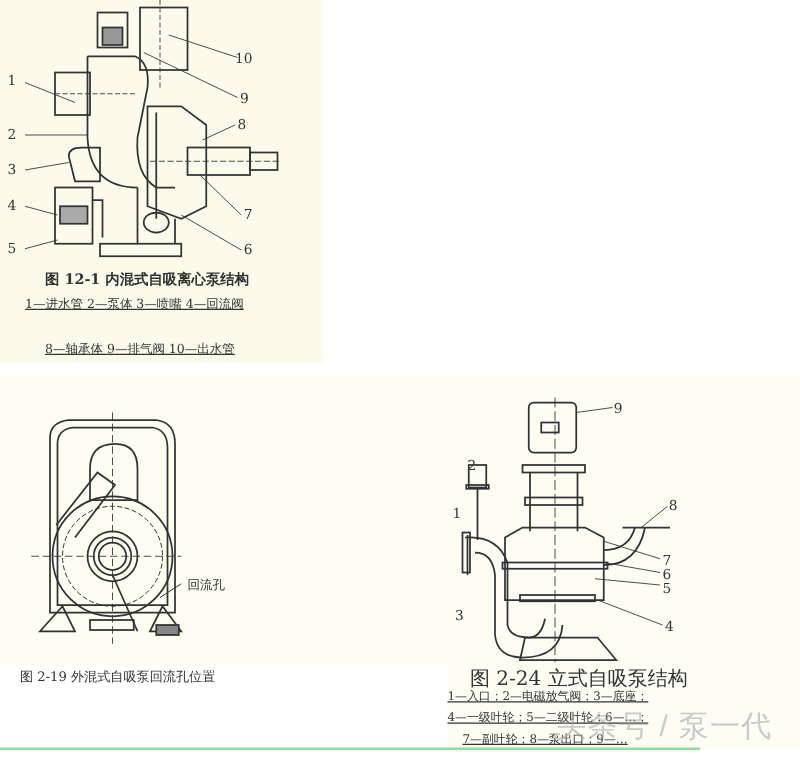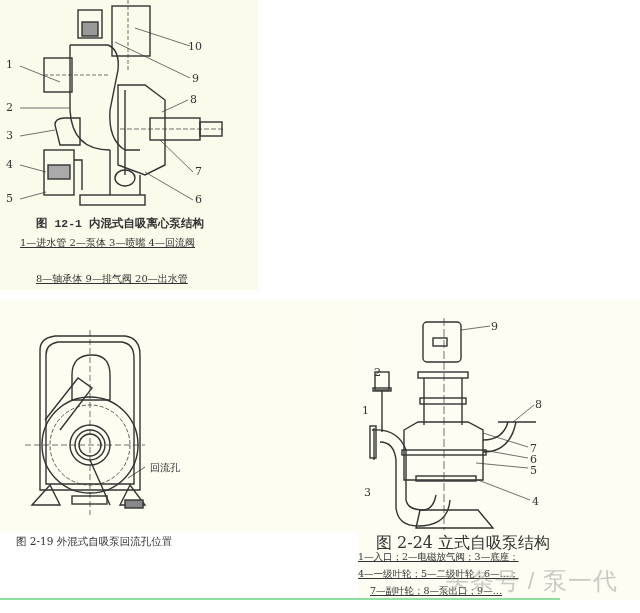--- a/index.html
+++ b/index.html
@@ -5,21 +5,21 @@
   html, body { margin:0; padding:0; }
   body { width:640px; height:613px; background:#ffffff; position:relative; overflow:hidden;
          font-family:"DejaVu Serif", serif; color:#222; }
   .panel { position:absolute; background:#fdfdf1; }
   .p1 { left:0; top:0; width:258px; height:290px; background:#fbfbec; }
   .p2 { left:0; top:300px; width:360px; height:232px; }
   .p3 { left:358px; top:300px; width:282px; height:300px; background:#fdfdf3; }
   .greenline { position:absolute; left:0; top:598px; width:560px; height:2px; background:#8fe0a0; }
   svg { position:absolute; left:0; top:0; }
   .cap { position:absolute; font-size:16px; white-space:nowrap; color:#333; }
-  .cap-title { font-weight:bold; font-size:11.5px;font-family:Liberation Mono, monospace; }
+  .cap-title { font-weight:bold; font-size:11.5px; }
   .legend { position:absolute; font-size:10px; white-space:nowrap; color:#333;text-decoration:underline; }
   .lbl { position:absolute; font-size:11px; color:#333; }
   .wm { position:absolute; left:445px; top:565px; font-size:24px; color:rgba(160,160,160,0.55);
         font-family:Liberation Sans, sans-serif; letter-spacing:1px; white-space:nowrap; }
 </style>
 </head>
 <body>
 
 <div class="panel p1">
   <svg width="258" height="210" viewBox="0 0 258 210">
@@ -72,21 +72,21 @@
   <span class="lbl" style="left:6px;top:158px">4</span>
   <span class="lbl" style="left:6px;top:192px">5</span>
   <span class="lbl" style="left:195px;top:193px">6</span>
   <span class="lbl" style="left:195px;top:165px">7</span>
   <span class="lbl" style="left:190px;top:93px">8</span>
   <span class="lbl" style="left:192px;top:72px">9</span>
   <span class="lbl" style="left:188px;top:40px">10</span>
 
   <div class="cap cap-title" style="left:36px;top:216px">图 12-1  内混式自吸离心泵结构</div>
   <div class="legend" style="left:20px;top:236px">1—进水管   2—泵体   3—喷嘴   4—回流阀</div>
-  <div class="legend" style="left:36px;top:272px">8—轴承体   9—排气阀   20—出水管</div>
+  <div class="legend" style="left:36px;top:272px">8—轴承体   9—排气阀   10—出水管</div>
 </div>
 
 <div class="panel p2">
   <svg width="360" height="230" viewBox="0 0 360 230">
     <g fill="none" stroke="#333" stroke-width="1.4">
       <path d="M40 50 Q40 38 55 36 L125 36 Q140 38 140 55 L140 190 L40 190 Z"></path>
       <path d="M46 55 Q46 44 58 42 L122 42 Q134 44 134 58 L134 184 L46 184 Z"></path>
       <path d="M72 75 Q72 55 92 55 Q110 55 110 75 L110 100 L72 100 Z"></path>
       <path d="M45 120 L78 78 L92 88 L60 130"></path>
       <circle cx="90" cy="145" r="48"></circle>

